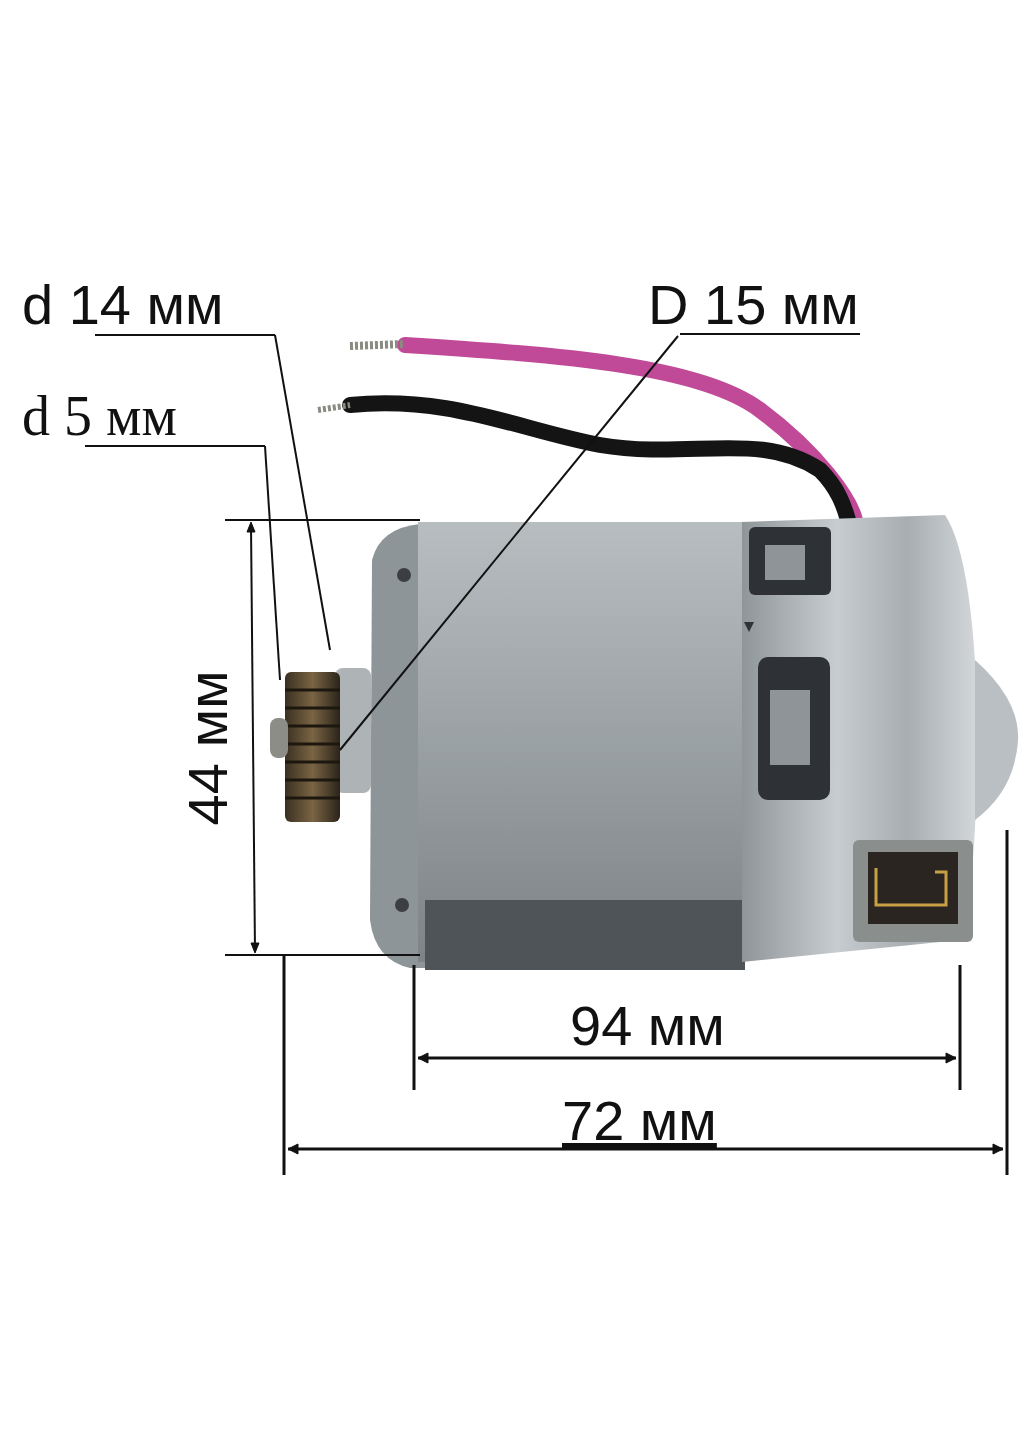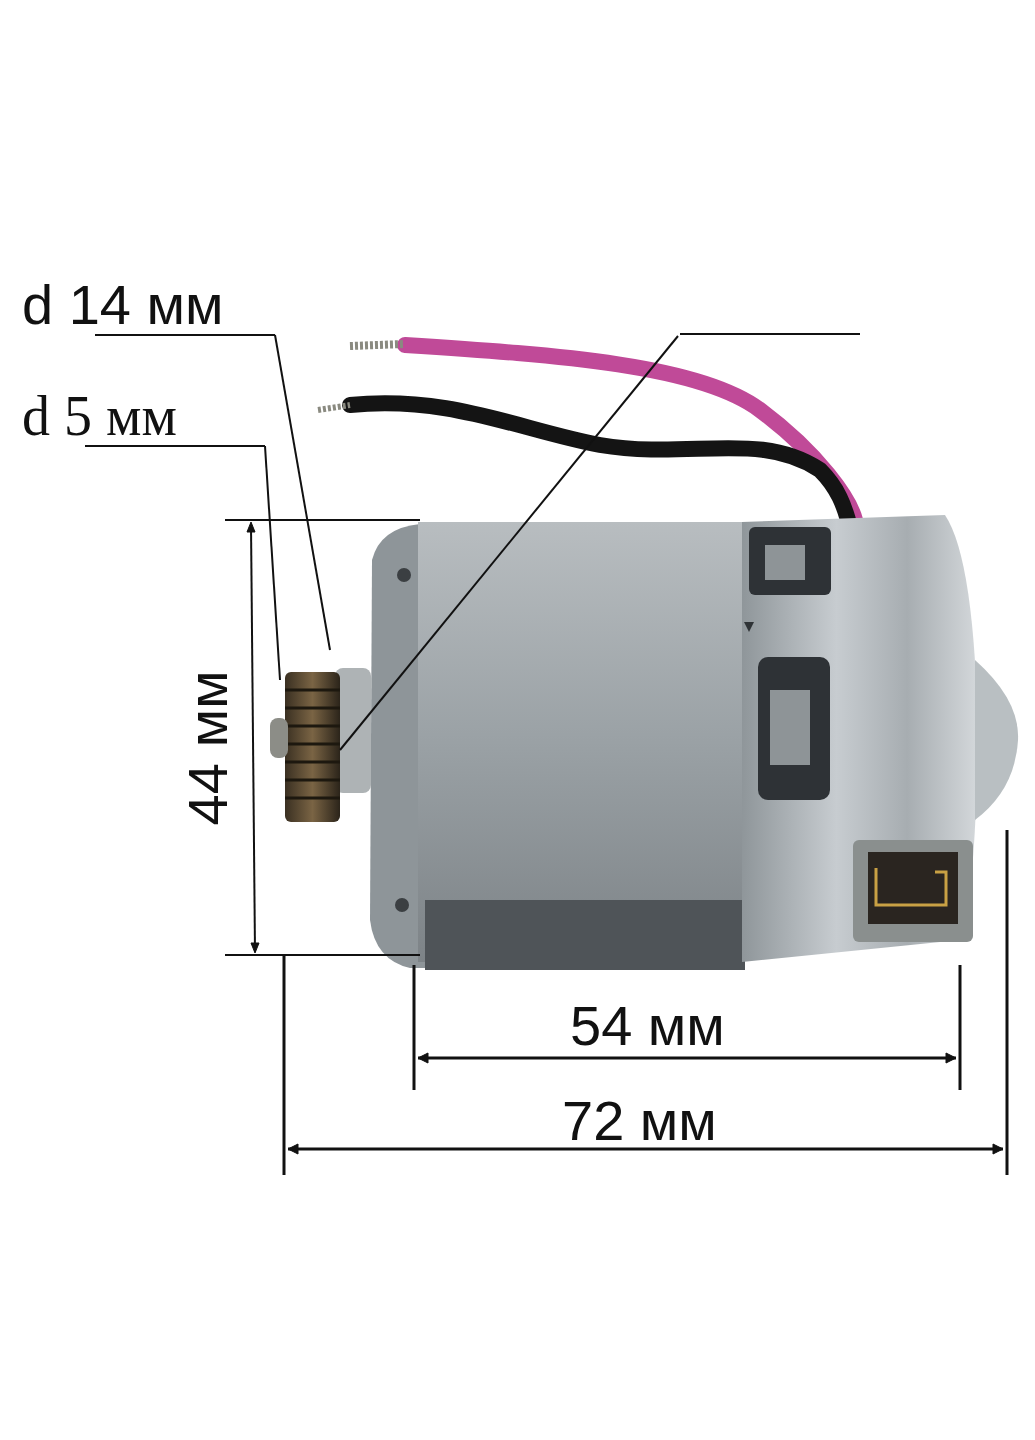--- a/index.html
+++ b/index.html
@@ -6,21 +6,21 @@
   body { width: 1035px; height: 1440px; position: relative; overflow: hidden;
          font-family: "Liberation Sans", sans-serif; }
   .stage { position: absolute; left: 0; top: 0; width: 1030px; height: 1440px; }
   .label { position: absolute; font-family: "Liberation Sans", sans-serif; color: #111;
            font-size: 56px; line-height: 1; white-space: nowrap; letter-spacing: 0px; }
   .label-d14 { left: 22px; top: 277px; }
   .label-d5 { left: 22px; top: 388px; font-family: Liberation Serif, serif; }
   .label-D15 { left: 648px; top: 277px; }
   .label-44 { left: 183px; top: 720px; transform: rotate(-90deg); transform-origin: center; width: 240px; text-align: center; margin-left: -95px; }
   .label-54 { left: 570px; top: 998px; font-family: "Liberation Sans Narrow", "Liberation Sans", sans-serif; }
-  .label-72 { left: 562px; top: 1093px; }
+  .label-72 { left: 562px; top: 1093px; text-decoration: underline; }
   svg { position: absolute; left: 0; top: 0; }
 </style>
 </head>
 <body>
 
 <div class="stage">
   <svg width="1035" height="1440" viewBox="0 0 1035 1440">
     <defs>
       <linearGradient id="bodyGrad" x1="0" y1="0" x2="0" y2="1">
         <stop offset="0" stop-color="#b8bdc0"></stop>
@@ -113,16 +113,17 @@
       <line x1="284" y1="955" x2="284" y2="1175" stroke-width="3"></line>
       <line x1="1007" y1="830" x2="1007" y2="1175" stroke-width="3"></line>
       <line x1="288" y1="1149" x2="1003" y2="1149" stroke-width="3"></line>
       <path d="M288 1149 l 10 -5 l 0 10 z"></path>
       <path d="M1003 1149 l -10 -5 l 0 10 z"></path>
     </g>
   </svg>
 
   <div class="label label-d14">d 14 мм</div>
   <div class="label label-d5">d 5 мм</div>
+  <div class="label label-D15">D 15 мм</div>
   <div class="label label-44">44 мм</div>
-  <div class="label label-54">54 мм</div>
+  <div class="label label-54">94 мм</div>
   <div class="label label-72">72 мм</div>
 </div>
 
 </body></html>

